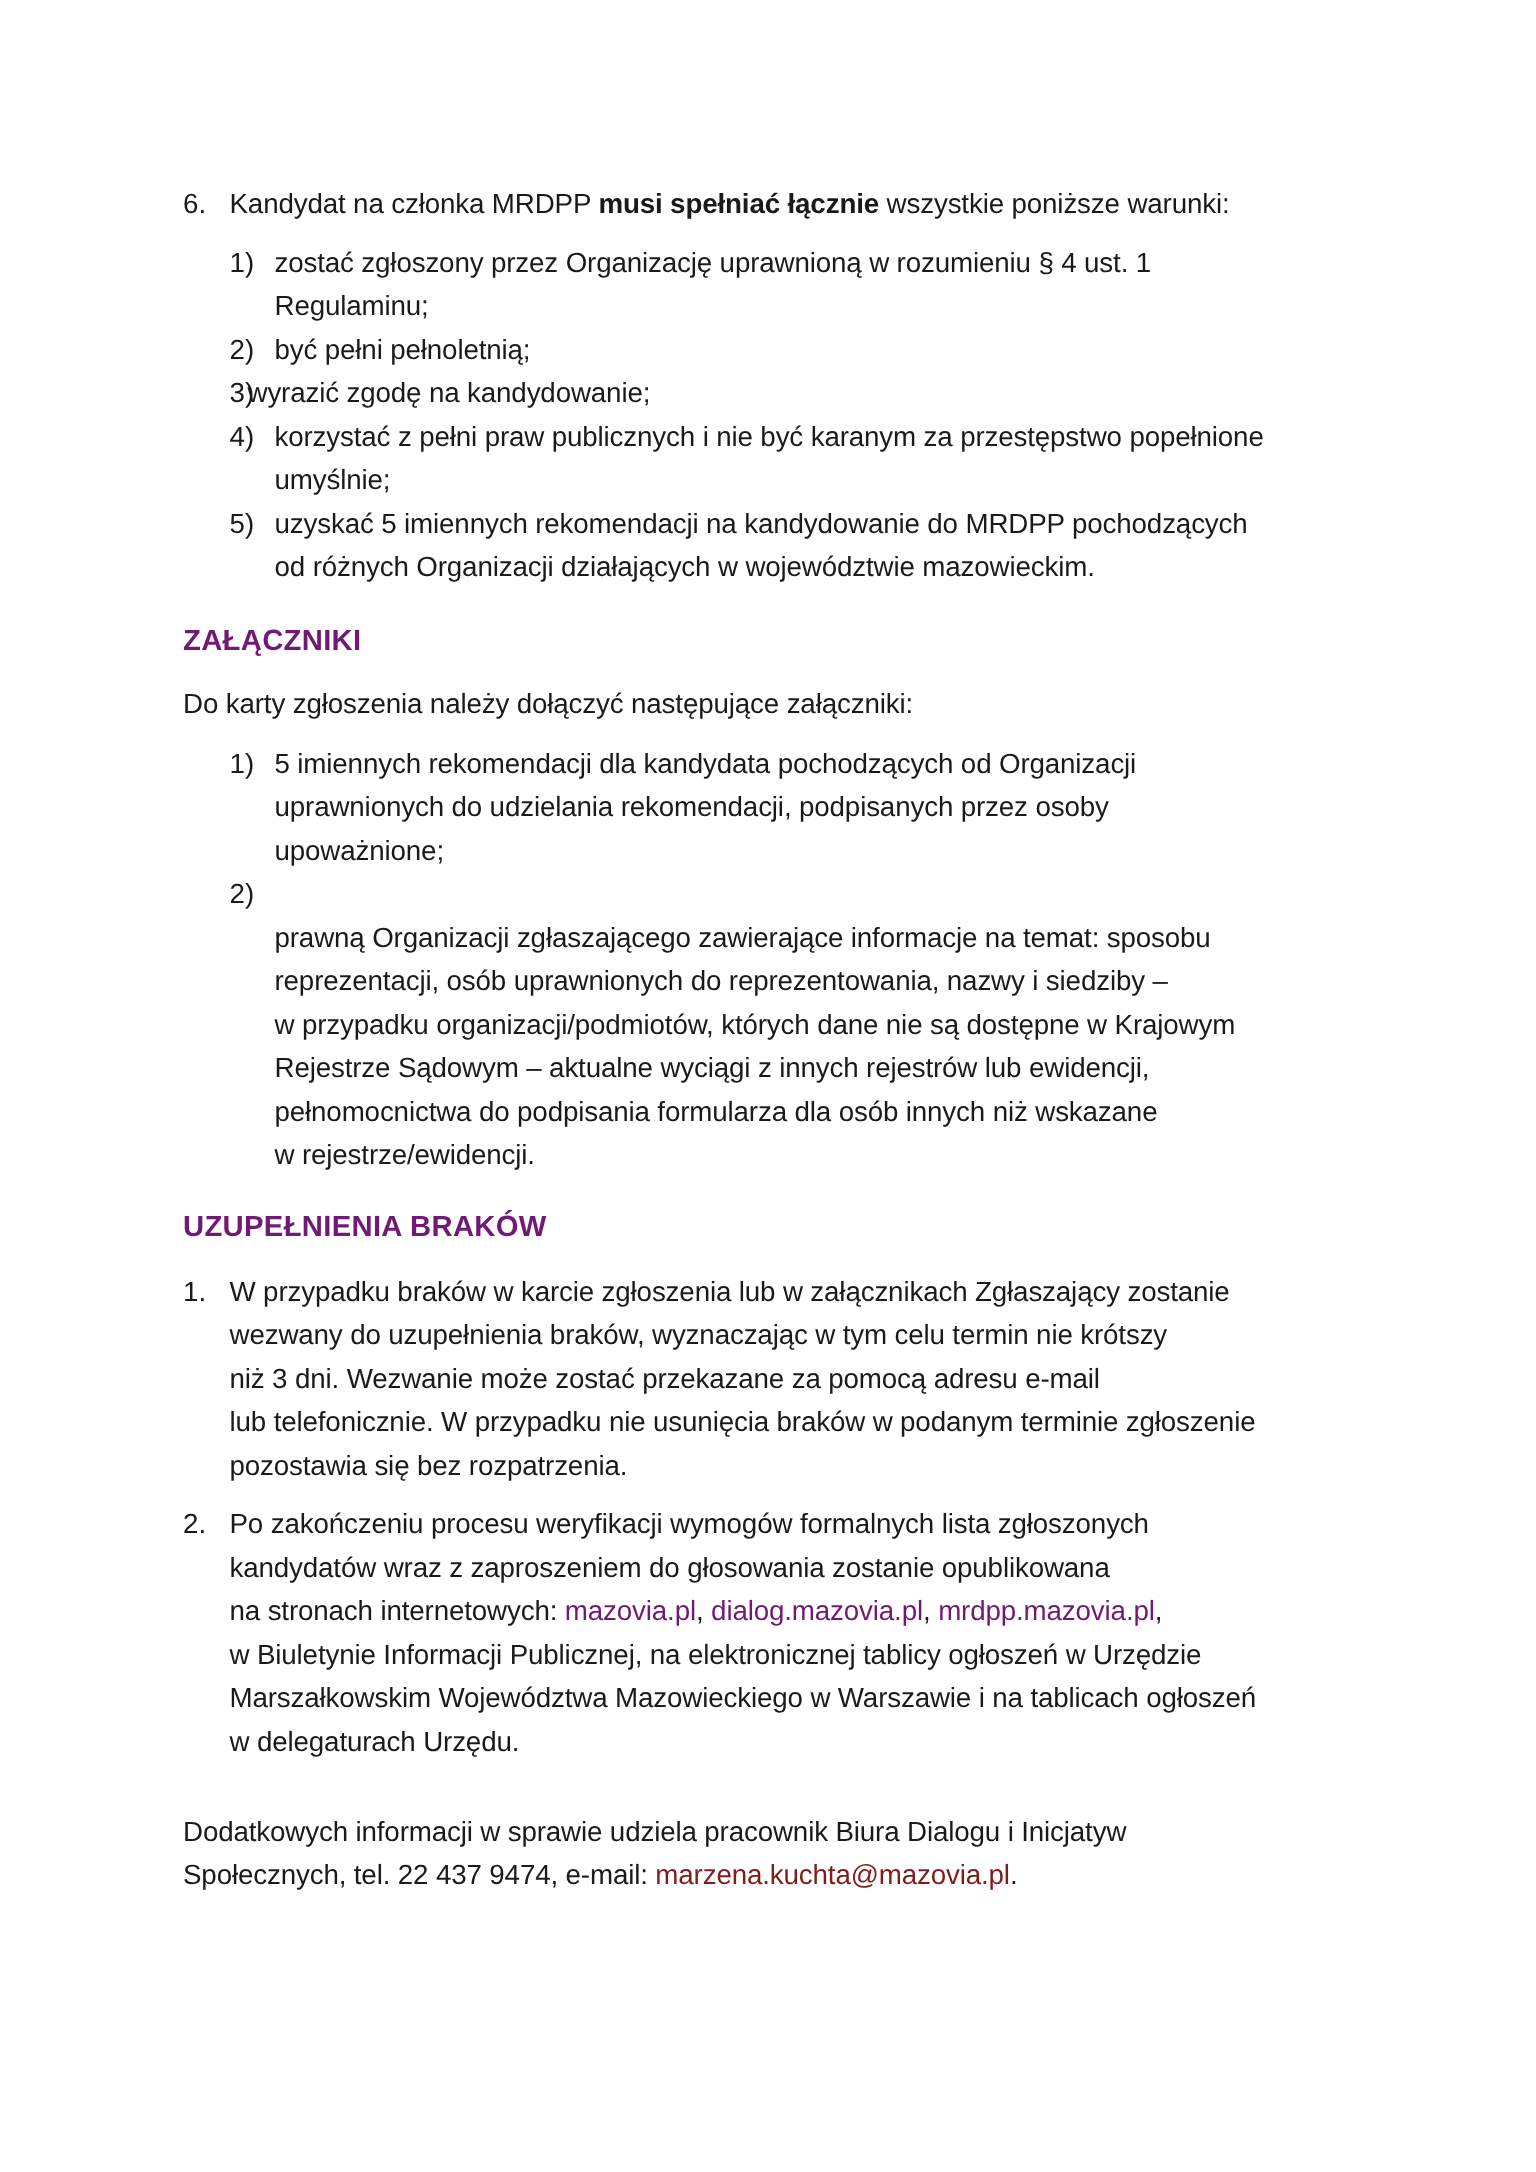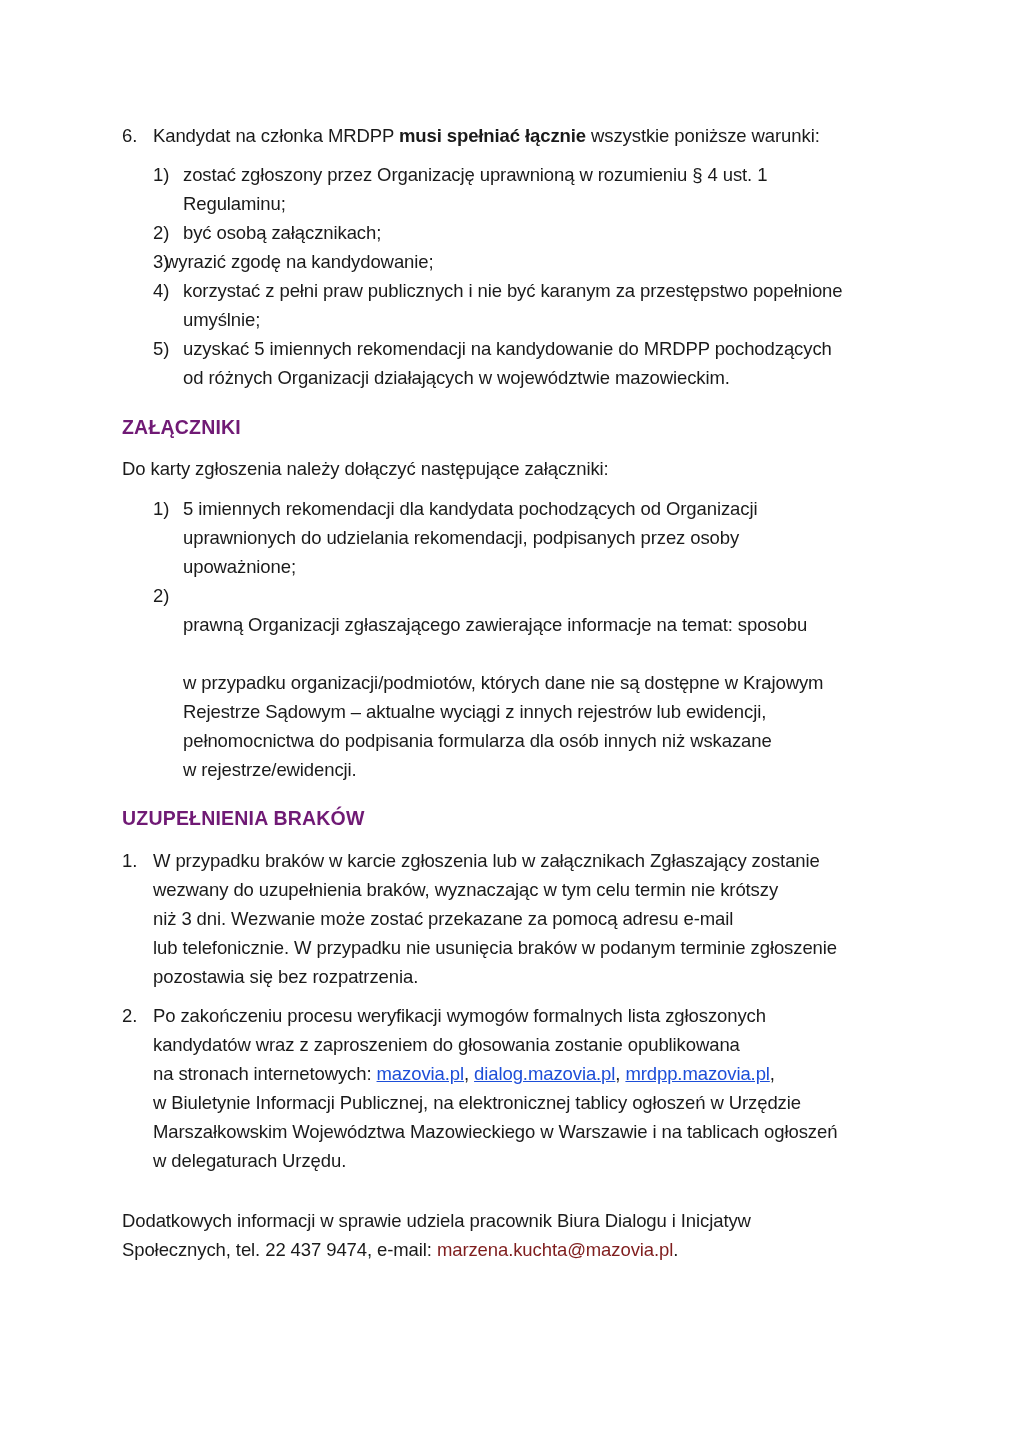--- a/index.html
+++ b/index.html
@@ -11,38 +11,38 @@
   .page { position: absolute; left: 0; top: 0; width: 1024px; height: 1448px; }
   .line {
     position: absolute; font-size: 18.5px; line-height: 29px; white-space: nowrap;
     letter-spacing: -0.1px;
   }
   .heading {
     position: absolute; font-size: 19.5px; font-weight: bold; color: #701a75;
     white-space: nowrap; letter-spacing: 0.2px;
   }
   .num { position: absolute; font-size: 18.5px; line-height: 29px; }
-  .link { color: #1d4ed8; text-decoration: underline; }
+  .link { color: #701a75; }
   .mail { color: #7f1d1d; }
   b { font-weight: bold; }
 </style>
 </head>
 <body>
 
 <div class="page">
 
   <span class="num" style="left:122px; top:121px;">6.</span>
   <div class="line" style="left:153px; top:121px;"><span>Kandydat na członka MRDPP </span><b>musi spełniać łącznie</b><span> wszystkie poniższe warunki:</span></div>
 
   <span class="num" style="left:153px; top:160px;">1)</span>
   <div class="line" style="left:183px; top:160px;">zostać zgłoszony przez Organizację uprawnioną w rozumieniu § 4 ust. 1</div>
   <div class="line" style="left:183px; top:189px;">Regulaminu;</div>
 
   <span class="num" style="left:153px; top:218px;">2)</span>
-  <div class="line" style="left:183px; top:218px;">być osobą załącznikach;</div>
+  <div class="line" style="left:183px; top:218px;">być pełni pełnoletnią;</div>
 
   <span class="num" style="left:153px; top:247px;">3)</span>
   <div class="line" style="left:165px; top:247px;">wyrazić zgodę na kandydowanie;</div>
 
   <span class="num" style="left:153px; top:276px;">4)</span>
   <div class="line" style="left:183px; top:276px;">korzystać z pełni praw publicznych i nie być karanym za przestępstwo popełnione</div>
   <div class="line" style="left:183px; top:305px;">umyślnie;</div>
 
   <span class="num" style="left:153px; top:334px;">5)</span>
   <div class="line" style="left:183px; top:334px;">uzyskać 5 imiennych rekomendacji na kandydowanie do MRDPP pochodzących</div>
@@ -51,20 +51,21 @@
   <div class="heading" style="left:122px; top:416px;">ZAŁĄCZNIKI</div>
   <div class="line" style="left:122px; top:454px;">Do karty zgłoszenia należy dołączyć następujące załączniki:</div>
 
   <span class="num" style="left:153px; top:494px;">1)</span>
   <div class="line" style="left:183px; top:494px;">5 imiennych rekomendacji dla kandydata pochodzących od Organizacji</div>
   <div class="line" style="left:183px; top:523px;">uprawnionych do udzielania rekomendacji, podpisanych przez osoby</div>
   <div class="line" style="left:183px; top:552px;">upoważnione;</div>
 
   <span class="num" style="left:153px; top:581px;">2)</span>
   <div class="line" style="left:183px; top:610px;">prawną Organizacji zgłaszającego zawierające informacje na temat: sposobu</div>
+  <div class="line" style="left:183px; top:639px;">reprezentacji, osób uprawnionych do reprezentowania, nazwy i siedziby –</div>
   <div class="line" style="left:183px; top:668px;text-align:right;">w przypadku organizacji/podmiotów, których dane nie są dostępne w Krajowym</div>
   <div class="line" style="left:183px; top:697px;">Rejestrze Sądowym – aktualne wyciągi z innych rejestrów lub ewidencji,</div>
   <div class="line" style="left:183px; top:726px;text-align:center;">pełnomocnictwa do podpisania formularza dla osób innych niż wskazane</div>
   <div class="line" style="left:183px; top:755px;">w rejestrze/ewidencji.</div>
 
   <div class="heading" style="left:122px; top:807px;">UZUPEŁNIENIA BRAKÓW</div>
 
   <span class="num" style="left:122px; top:846px;">1.</span>
   <div class="line" style="left:153px; top:846px;">W przypadku braków w karcie zgłoszenia lub w załącznikach Zgłaszający zostanie</div>
   <div class="line" style="left:153px; top:875px;">wezwany do uzupełnienia braków, wyznaczając w tym celu termin nie krótszy</div>

